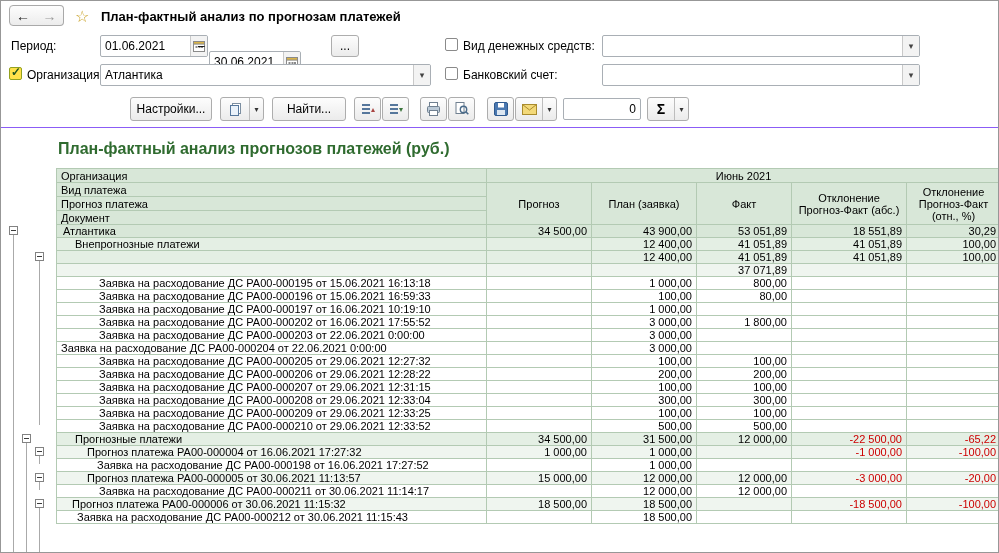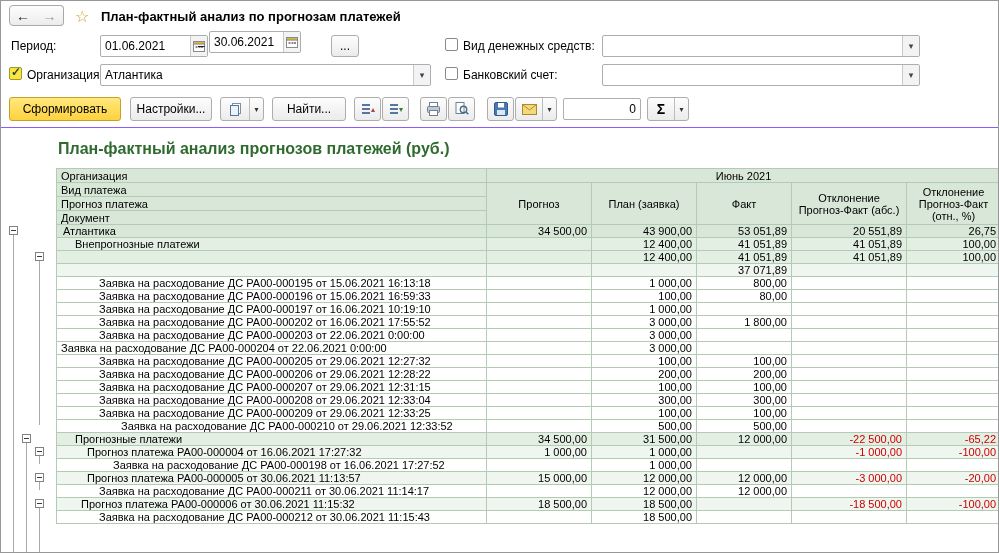--- a/index.html
+++ b/index.html
@@ -112,21 +112,21 @@
         <rect x="0.5" y="1.5" width="11" height="2.6" fill="#d9b44a" stroke="#8a8a8a"></rect>
         <rect x="2.5" y="6" width="2" height="2" fill="#8a8a8a"></rect>
           <rect x="5.5" y="6" width="2" height="2" fill="#8a8a8a"></rect>
           <rect x="8" y="6" width="2" height="2" fill="#8a8a8a"></rect>
       </svg>
     </span>
   </div>
 
   <span class="lab" style="left:197px;top:8px">–</span>
 
-  <div class="tfield" style="left:208px;top:0;width:92px">
+  <div class="tfield" style="left:208px;top:20px;width:92px">
     <input value="30.06.2021" style="">
     <span class="fbtn">
       <svg width="12" height="12" viewBox="0 0 12 12">
         <rect x="0.5" y="1.5" width="11" height="10" fill="#fff" stroke="#8a8a8a"></rect>
         <rect x="0.5" y="1.5" width="11" height="2.6" fill="#d9b44a" stroke="#8a8a8a"></rect>
         <rect x="2.5" y="6" width="2" height="2" fill="#8a8a8a"></rect>
           <rect x="5.5" y="6" width="2" height="2" fill="#8a8a8a"></rect>
           <rect x="8" y="6" width="2" height="2" fill="#8a8a8a"></rect>
       </svg>
     </span>
@@ -152,21 +152,20 @@
 
   <span class="cb" style="left:444px;top:36px"></span>
   <span class="lab" style="left:462px;top:37px">Банковский счет:</span>
   <div class="tfield" style="left:601px;top:33px;width:318px">
     <input value="" style="">
     <span class="fbtn">▾</span>
   </div>
 </div>
 
 <div class="toolbar">
-  <button class="btn yellow" style="left:8px;width:112px">Сформировать</button>
   <button class="btn" style="left:129px;width:82px">Настройки...</button>
 
   <button class="btn split" style="left:219px;width:44px">
     <span class="icon-wrap">
       <svg width="14" height="14" viewBox="0 0 14 14">
           <rect x="4.5" y="1.5" width="8" height="10" fill="#fff" stroke="#7d8fa1"></rect>
           <rect x="2.5" y="3.5" width="8" height="10" fill="#eaf2fa" stroke="#56779c"></rect>
         </svg>
     </span>
     <span class="split-arr">▾</span>
@@ -263,22 +262,22 @@
       <tr>
           <th class="dim">Документ</th>
         </tr>
     </thead>
     <tbody>
         <tr class="r-g0">
           <td class="lbl" style="padding-left: 6px;">Атлантика</td>
           <td class="num">34 500,00</td>
           <td class="num">43 900,00</td>
           <td class="num">53 051,89</td>
-          <td class="num">20 551,89</td>
-          <td class="num">26,75</td>
+          <td class="num">18 551,89</td>
+          <td class="num">30,29</td>
         </tr>
         <tr class="r-g1">
           <td class="lbl" style="padding-left: 18px;">Внепрогнозные платежи</td>
           <td class="num"></td>
           <td class="num">12 400,00</td>
           <td class="num">41 051,89</td>
           <td class="num">41 051,89</td>
           <td class="num">100,00</td>
         </tr>
         <tr class="r-g1">
@@ -379,21 +378,21 @@
         </tr>
         <tr class="r-w">
           <td class="lbl" style="padding-left: 42px; margin-top: 44px;">Заявка на расходование ДС РА00-000209 от 29.06.2021 12:33:25</td>
           <td class="num"></td>
           <td class="num">100,00</td>
           <td class="num">100,00</td>
           <td class="num"></td>
           <td class="num"></td>
         </tr>
         <tr class="r-w">
-          <td class="lbl" style="padding-left: 64px;">Заявка на расходование ДС РА00-000210 от 29.06.2021 12:33:52</td>
+          <td class="lbl" style="padding-left: 42px;">Заявка на расходование ДС РА00-000210 от 29.06.2021 12:33:52</td>
           <td class="num"></td>
           <td class="num">500,00</td>
           <td class="num">500,00</td>
           <td class="num"></td>
           <td class="num"></td>
         </tr>
         <tr class="r-g1">
           <td class="lbl" style="padding-left: 18px;">Прогнозные платежи</td>
           <td class="num">34 500,00</td>
           <td class="num">31 500,00</td>
@@ -403,21 +402,21 @@
         </tr>
         <tr class="r-g2">
           <td class="lbl" style="padding-left: 30px;">Прогноз платежа РА00-000004 от 16.06.2021 17:27:32</td>
           <td class="num">1 000,00</td>
           <td class="num">1 000,00</td>
           <td class="num"></td>
           <td class="num neg">-1 000,00</td>
           <td class="num neg">-100,00</td>
         </tr>
         <tr class="r-w">
-          <td class="lbl" style="padding-left: 56px; margin-left: 21px;">Заявка на расходование ДС РА00-000198 от 16.06.2021 17:27:52</td>
+          <td class="lbl" style="padding-left: 40px; margin-left: 21px;">Заявка на расходование ДС РА00-000198 от 16.06.2021 17:27:52</td>
           <td class="num"></td>
           <td class="num">1 000,00</td>
           <td class="num"></td>
           <td class="num"></td>
           <td class="num"></td>
         </tr>
         <tr class="r-g2">
           <td class="lbl" style="padding-left: 30px;">Прогноз платежа РА00-000005 от 30.06.2021 11:13:57</td>
           <td class="num">15 000,00</td>
           <td class="num">12 000,00</td>
@@ -427,29 +426,29 @@
         </tr>
         <tr class="r-w">
           <td class="lbl" style="padding-left: 42px;">Заявка на расходование ДС РА00-000211 от 30.06.2021 11:14:17</td>
           <td class="num"></td>
           <td class="num">12 000,00</td>
           <td class="num">12 000,00</td>
           <td class="num"></td>
           <td class="num"></td>
         </tr>
         <tr class="r-g2">
-          <td class="lbl" style="padding-left: 24px;">Прогноз платежа РА00-000006 от 30.06.2021 11:15:32</td>
+          <td class="lbl" style="padding-left: 15px;">Прогноз платежа РА00-000006 от 30.06.2021 11:15:32</td>
           <td class="num">18 500,00</td>
           <td class="num">18 500,00</td>
           <td class="num"></td>
           <td class="num neg">-18 500,00</td>
           <td class="num neg">-100,00</td>
         </tr>
         <tr class="r-w">
-          <td class="lbl" style="padding-left: 42px;">Заявка на расходование ДС РА00-000212 от 30.06.2021 11:15:43</td>
+          <td class="lbl" style="padding-left: 20px;">Заявка на расходование ДС РА00-000212 от 30.06.2021 11:15:43</td>
           <td class="num"></td>
           <td class="num">18 500,00</td>
           <td class="num"></td>
           <td class="num"></td>
           <td class="num"></td>
         </tr>
       </tbody>
   </table>
 
   <div class="gutter">

